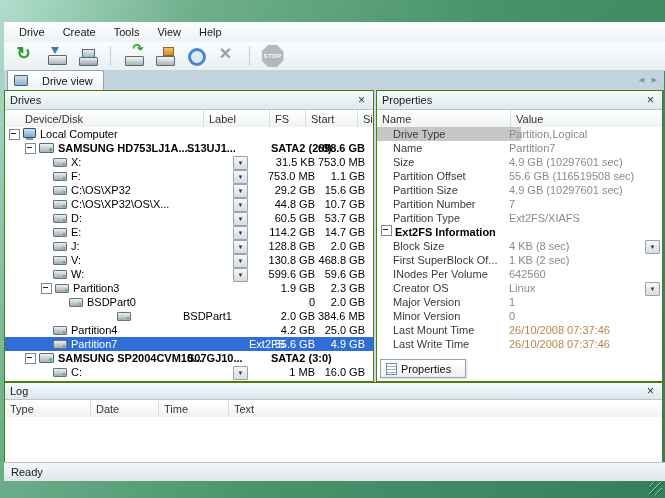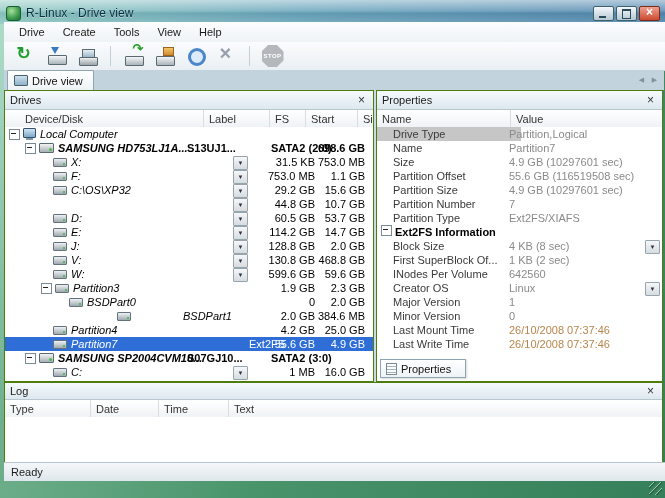--- a/index.html
+++ b/index.html
@@ -40,21 +40,21 @@
   .scan-icon::before{content:"";position:absolute;left:2px;top:11px;width:17px;height:8px;border:1px solid #5a6870;border-radius:1px;background:linear-gradient(#f4f6f7,#aab4ba);}
   .scan-icon::after{content:"\21b7";position:absolute;right:1px;top:-4px;font-size:13px;font-weight:bold;color:#2a9e2e;}
   .show-files-icon::before{content:"";position:absolute;left:2px;top:11px;width:17px;height:8px;border:1px solid #5a6870;border-radius:1px;background:linear-gradient(#f4f6f7,#aab4ba);}
   .show-files-icon::after{content:"";position:absolute;right:2px;top:2px;width:9px;height:7px;background:linear-gradient(#f2c56a,#d08a30);border:1px solid #9a6518;}
   .recover-icon::before{content:"";position:absolute;left:3px;top:3px;width:12px;height:12px;border:3px solid #4a86c8;border-radius:50%;background:#dceafc;}
   .close-view-icon::before{content:"\00d7";position:absolute;left:4px;top:-3px;font-size:20px;font-weight:bold;color:#98a2ac;}
   .stop-icon{background:#b4b8bc;clip-path:polygon(30% 0,70% 0,100% 30%,100% 70%,70% 100%,30% 100%,0 70%,0 30%);display:flex;align-items:center;justify-content:center;border:none;}
   .stop-label{color:#fff;font-size:6px;font-weight:bold;letter-spacing:.4px;}
   
   .tabstrip{position:absolute;left:0;top:48px;width:657px;height:20px;background:#c2d3dd;display:flex;align-items:flex-end;padding-left:3px;}
-  .tab{height:19px;display:flex;align-items:center;gap:4px;padding:0 10px 0 6px;border:1px solid #8ea4b0;border-bottom:none;border-radius:2px 2px 0 0;
+  .tab{height:19px;display:flex;align-items:center;gap:14px;padding:0 10px 0 6px;border:1px solid #8ea4b0;border-bottom:none;border-radius:2px 2px 0 0;
     background:linear-gradient(#ffffff,#eef3f6);}
   .tabico{width:12px;height:9px;border:1px solid #47606e;border-radius:1px;background:linear-gradient(#cfe0ec,#8fb2c8);flex:none;}
   .tablabel{color:#111;}
   .tabarrows{margin-left:auto;margin-right:4px;display:flex;gap:2px;align-self:center;}
   .tarr{width:11px;height:13px;display:flex;align-items:center;justify-content:center;}
   .tarr.left::before{content:"\25c0";font-size:7px;color:#7e92a0;}
   .tarr.right::before{content:"\25b6";font-size:7px;color:#7e92a0;}
   
   .main{position:absolute;left:0;top:68px;width:657px;height:290px;}
   .panel{background:#fff;border:1px solid #4d7c0f;position:absolute;}
@@ -65,21 +65,21 @@
   .xbtn{margin-left:auto;width:13px;height:13px;display:flex;align-items:center;justify-content:center;}
   .xbtn::before{content:"\00d7";font-size:12px;color:#333;line-height:11px;}
   .colhead{height:18px;display:flex;background:linear-gradient(#ffffff,#eef2f5);border-bottom:1px solid #b9c4cc;}
   .hc{display:flex;align-items:center;padding-left:5px;color:#333;border-right:1px solid #d8dde2;white-space:nowrap;overflow:hidden;flex:none;}
   .hc.fill{flex:1;border-right:none;}
   .rows{position:absolute;left:0;top:36px;right:0;bottom:0;overflow:hidden;background:#fff;}
   
   .trow{height:14px;line-height:14px;position:relative;display:flex;align-items:center;white-space:nowrap;}
   .trow.bold{font-weight:bold;}
   .trow.sel{background:#2e6ed6;color:#fff;}
-  .ncell{display:flex;align-items:center;height:100%;font-style:italic;}
+  .ncell{display:flex;align-items:center;height:100%;}
   .expander{width:9px;height:9px;flex:none;border:1px solid #7a8a94;background:#fff;position:relative;margin-right:3px;}
   .expander::before{content:"";position:absolute;left:1px;top:3px;width:5px;height:1px;background:#222;}
   .exp-spacer{width:12px;flex:none;}
   .ico{display:inline-block;position:relative;flex:none;margin-right:4px;}
   .ico-computer{width:13px;height:12px;}
   .ico-computer::before{content:"";position:absolute;left:0;top:0;width:11px;height:8px;border:1px solid #35506a;border-radius:1px;background:linear-gradient(#cfe4f4,#7fa8c8);}
   .ico-computer::after{content:"";position:absolute;left:3px;top:10px;width:7px;height:2px;background:#8098a8;}
   .ico-disk{width:15px;height:10px;}
   .ico-disk::before{content:"";position:absolute;left:0;top:0;width:13px;height:8px;border:1px solid #5a6a74;border-radius:1px;background:linear-gradient(#f2f2f2,#a8b0b6);}
   .ico-disk::after{content:"";position:absolute;right:2px;bottom:2px;width:3px;height:3px;border-radius:50%;background:#44c044;}
@@ -115,29 +115,20 @@
   .statusbar{position:absolute;left:0;top:440px;width:657px;height:18px;display:flex;align-items:center;padding-left:7px;color:#1a1a1a;
     background:linear-gradient(#f4f7f9,#dfe7ec);border-top:1px solid #b8c6d0;}
   
   .grip{position:absolute;right:3px;bottom:3px;width:13px;height:13px;
     background:repeating-linear-gradient(135deg,transparent 0 3px,rgba(255,255,255,.55) 3px 4px,rgba(20,70,40,.45) 4px 5px);}
 </style>
 </head>
 <body>
 
 <div class="window">
-  <div class="titlebar">
-    <span class="app-icon"></span>
-    <span class="title-text">R-Linux - Drive view</span>
-    <span class="winbtns">
-      <span class="wbtn min"></span>
-      <span class="wbtn max"></span>
-      <span class="wbtn close"></span>
-    </span>
-  </div>
 
   <div class="client">
     <div class="menubar">
         <span class="menu-item">Drive</span>
         <span class="menu-item">Create</span>
         <span class="menu-item">Tools</span>
         <span class="menu-item">View</span>
         <span class="menu-item">Help</span>
       </div>
     <div class="toolbar">
@@ -237,20 +228,25 @@
               <div class="ncell" style="padding-left: 36px;">
                 <span class="exp-spacer"></span>
                 <span class="ico ico-volume"></span>
                 <span class="nm">C:\OS\XP32</span>
               </div>
               <span class="dd"></span>
               <span class="c-start">29.2 GB</span>
               <span class="c-size">15.6 GB</span>
             </div>
             <div class="trow">
+              <div class="ncell" style="padding-left: 36px;">
+                <span class="exp-spacer"></span>
+                <span class="ico ico-volume"></span>
+                <span class="nm">C:\OS\XP32\OS\X...</span>
+              </div>
               <span class="dd"></span>
               <span class="c-start">44.8 GB</span>
               <span class="c-size">10.7 GB</span>
             </div>
             <div class="trow">
               <div class="ncell" style="padding-left: 36px;">
                 <span class="exp-spacer"></span>
                 <span class="ico ico-volume"></span>
                 <span class="nm">D:</span>
               </div>

